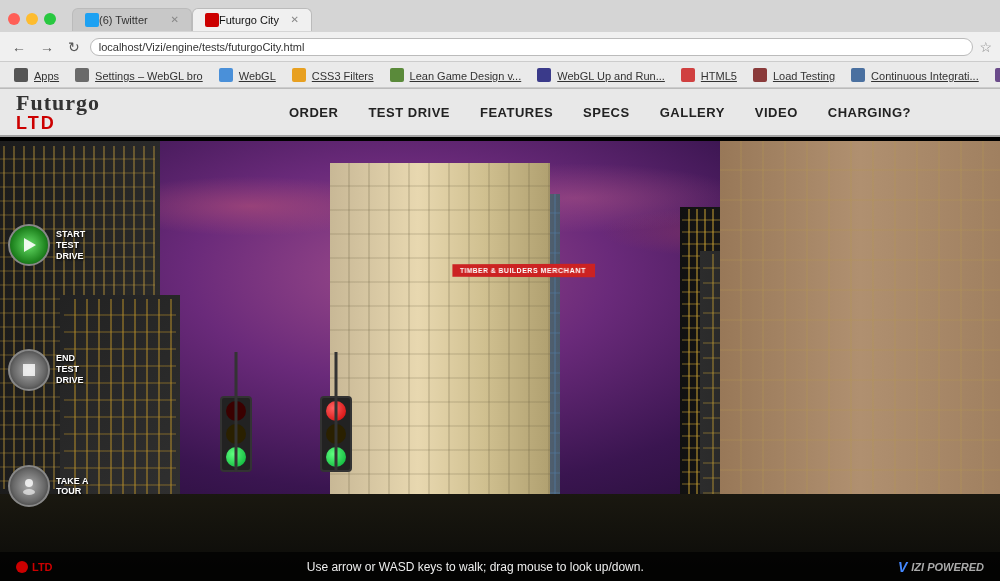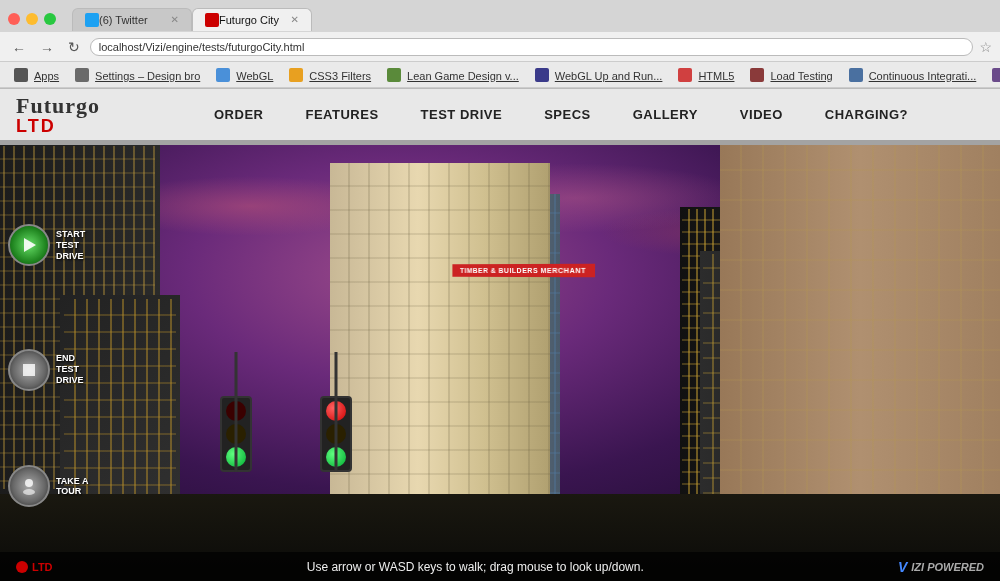--- a/index.html
+++ b/index.html
@@ -73,36 +73,36 @@
       height: calc(581px - 32px - 30px - 26px);
       position: relative;
       overflow: hidden;
       background: #000;
     }
 
     
     .site-header {
       position: absolute; top: 0; left: 0; right: 0;
       background: rgba(240,240,240,0.97);
-      height: 56px;
+      height: 48px;
       display: flex; align-items: center;
       z-index: 10;
-      border-bottom: 5px solid #a3a3a3;
+      border-bottom: 2px solid #a3a3a3;
     }
     .logo-area {
       width: 200px; padding: 0 16px;
       display: flex; flex-direction: column; line-height: 1;
     }
     .logo-futurgo {
       font-size: 22px; font-weight: bold; color: #333; letter-spacing: 1px;
       font-family: Georgia, serif;
     }
     .logo-ltd { font-size: 18px; font-weight: bold; color: #cc0000; letter-spacing: 2px; }
     .site-nav {
-      display: flex; gap: 14px; flex: 1; justify-content: flex-start;
+      display: flex; gap: 2px; flex: 1; justify-content: center;
     }
     .nav-item {
       padding: 6px 14px; font-size: 13px; font-weight: bold; color: #222;
       cursor: pointer; letter-spacing: 0.5px;
       text-decoration: none;
     }
 
     
     .scene-container {
       position: absolute; top: 52px; left: 0; right: 0; bottom: 0;
@@ -425,21 +425,21 @@
     <button class="star-btn">☆</button>
   </div>
 
   <div class="bookmarks-bar">
     <div class="bookmark-item">
       <div class="bk-icon apps"></div>
       <span>Apps</span>
     </div>
     <div class="bookmark-item">
       <div class="bk-icon bk-icon-color5"></div>
-      <span>Settings – Design bro</span>
+      <span>Settings – WebGL bro</span>
     </div>
     <div class="bookmark-item">
       <div class="bk-icon bk-icon-color1"></div>
       <span>WebGL</span>
     </div>
     <div class="bookmark-item">
       <div class="bk-icon bk-icon-color2"></div>
       <span>CSS3 Filters</span>
     </div>
     <div class="bookmark-item">
@@ -472,22 +472,22 @@
 
 <div class="website">
 
   <div class="site-header">
     <div class="logo-area">
       <span class="logo-futurgo">Futurgo</span>
       <span class="logo-ltd">LTD</span>
     </div>
     <nav class="site-nav">
       <a class="nav-item">ORDER</a>
+      <a class="nav-item">TEST DRIVE</a>
       <a class="nav-item">FEATURES</a>
-      <a class="nav-item">TEST DRIVE</a>
       <a class="nav-item">SPECS</a>
       <a class="nav-item">GALLERY</a>
       <a class="nav-item">VIDEO</a>
       <a class="nav-item">CHARGING?</a>
     </nav>
   </div>
 
   <div class="scene-container">
     <div class="sky">
       <div class="cloud1"></div>

